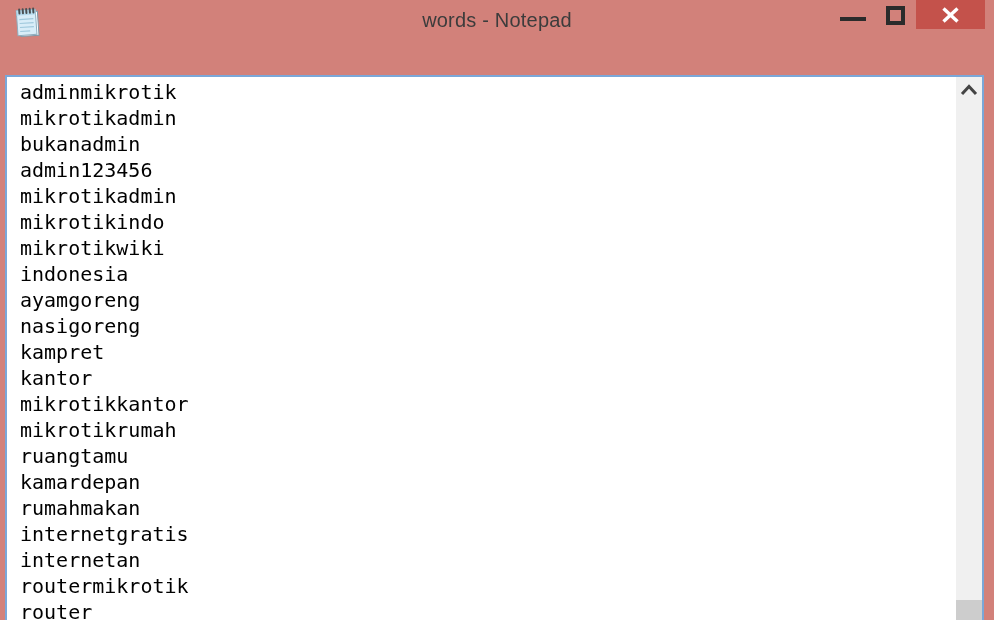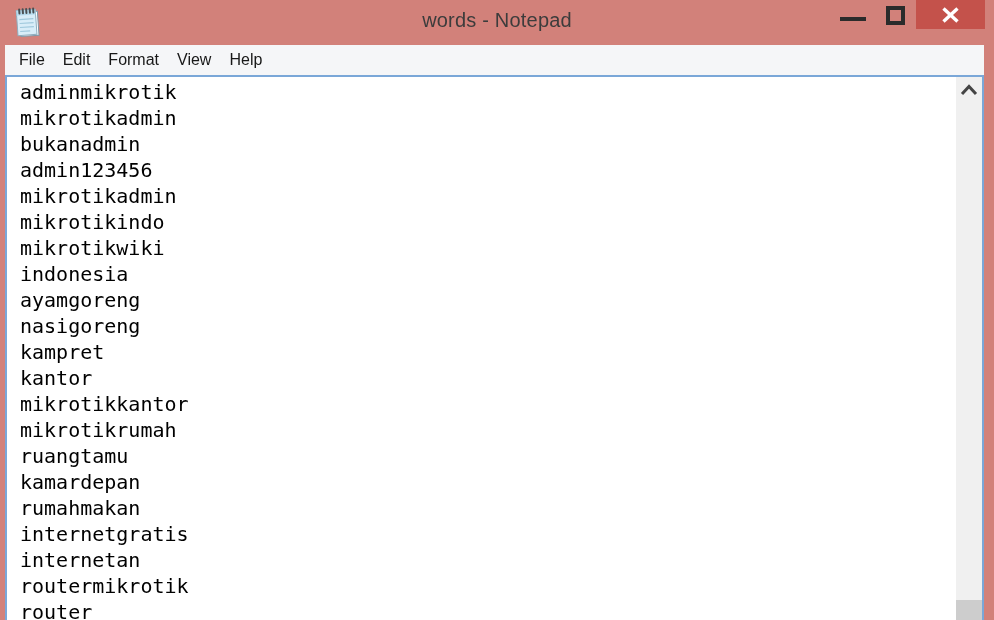--- a/index.html
+++ b/index.html
@@ -116,27 +116,20 @@
       </div>
       <div class="cap-btn btn-close">
         <svg width="17" height="16" viewBox="0 0 17 16">
           <line x1="1.5" y1="1.5" x2="15.5" y2="14.5" stroke="#ffffff" stroke-width="3.4"></line>
           <line x1="15.5" y1="1.5" x2="1.5" y2="14.5" stroke="#ffffff" stroke-width="3.4"></line>
         </svg>
       </div>
     </div>
   </div>
 
-  <div class="menubar" id="menubar">
-      <span class="menu-item">File</span>
-      <span class="menu-item">Edit</span>
-      <span class="menu-item">Format</span>
-      <span class="menu-item">View</span>
-      <span class="menu-item">Help</span>
-    </div>
 
   <div class="client">
     <div class="textarea" id="textarea"><div>adminmikrotik</div><div>mikrotikadmin</div><div>bukanadmin</div><div>admin123456</div><div>mikrotikadmin</div><div>mikrotikindo</div><div>mikrotikwiki</div><div>indonesia</div><div>ayamgoreng</div><div>nasigoreng</div><div>kampret</div><div>kantor</div><div>mikrotikkantor</div><div>mikrotikrumah</div><div>ruangtamu</div><div>kamardepan</div><div>rumahmakan</div><div>internetgratis</div><div>internetan</div><div>routermikrotik</div><div>router</div></div>
 
     <div class="scrollbar">
       <div class="scroll-up">
         <svg width="18" height="12" viewBox="0 0 18 12">
           <polyline points="2,10 9,2.5 16,10" fill="none" stroke="#444444" stroke-width="3"></polyline>
         </svg>
       </div>

